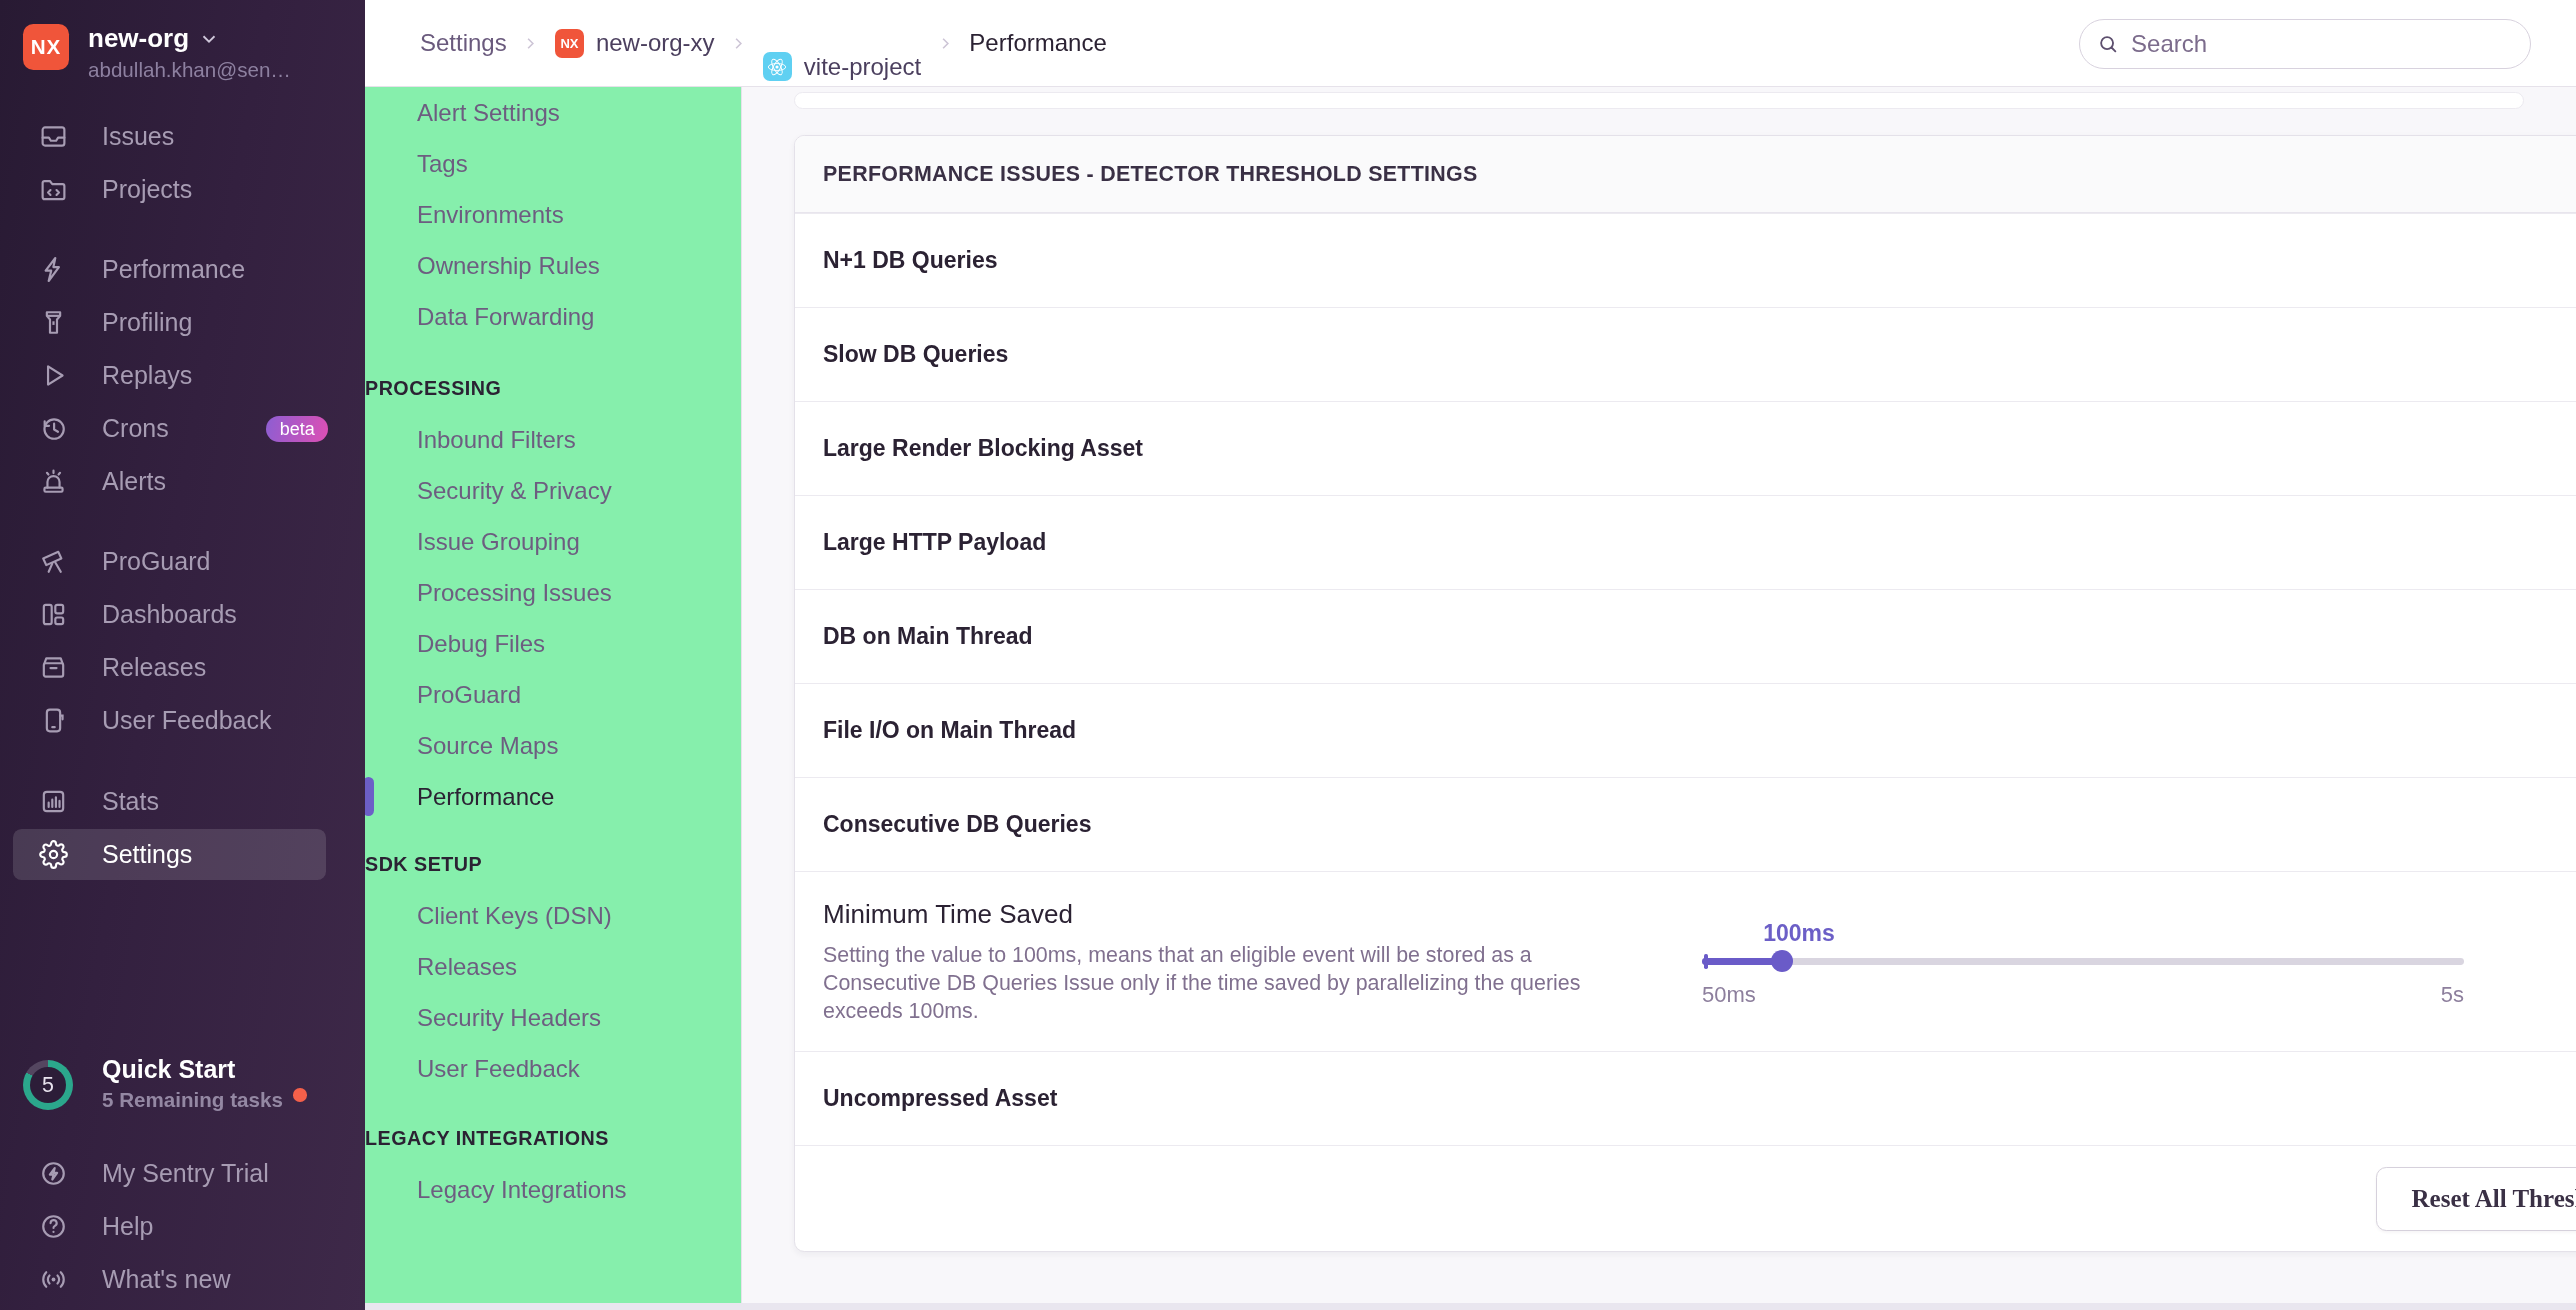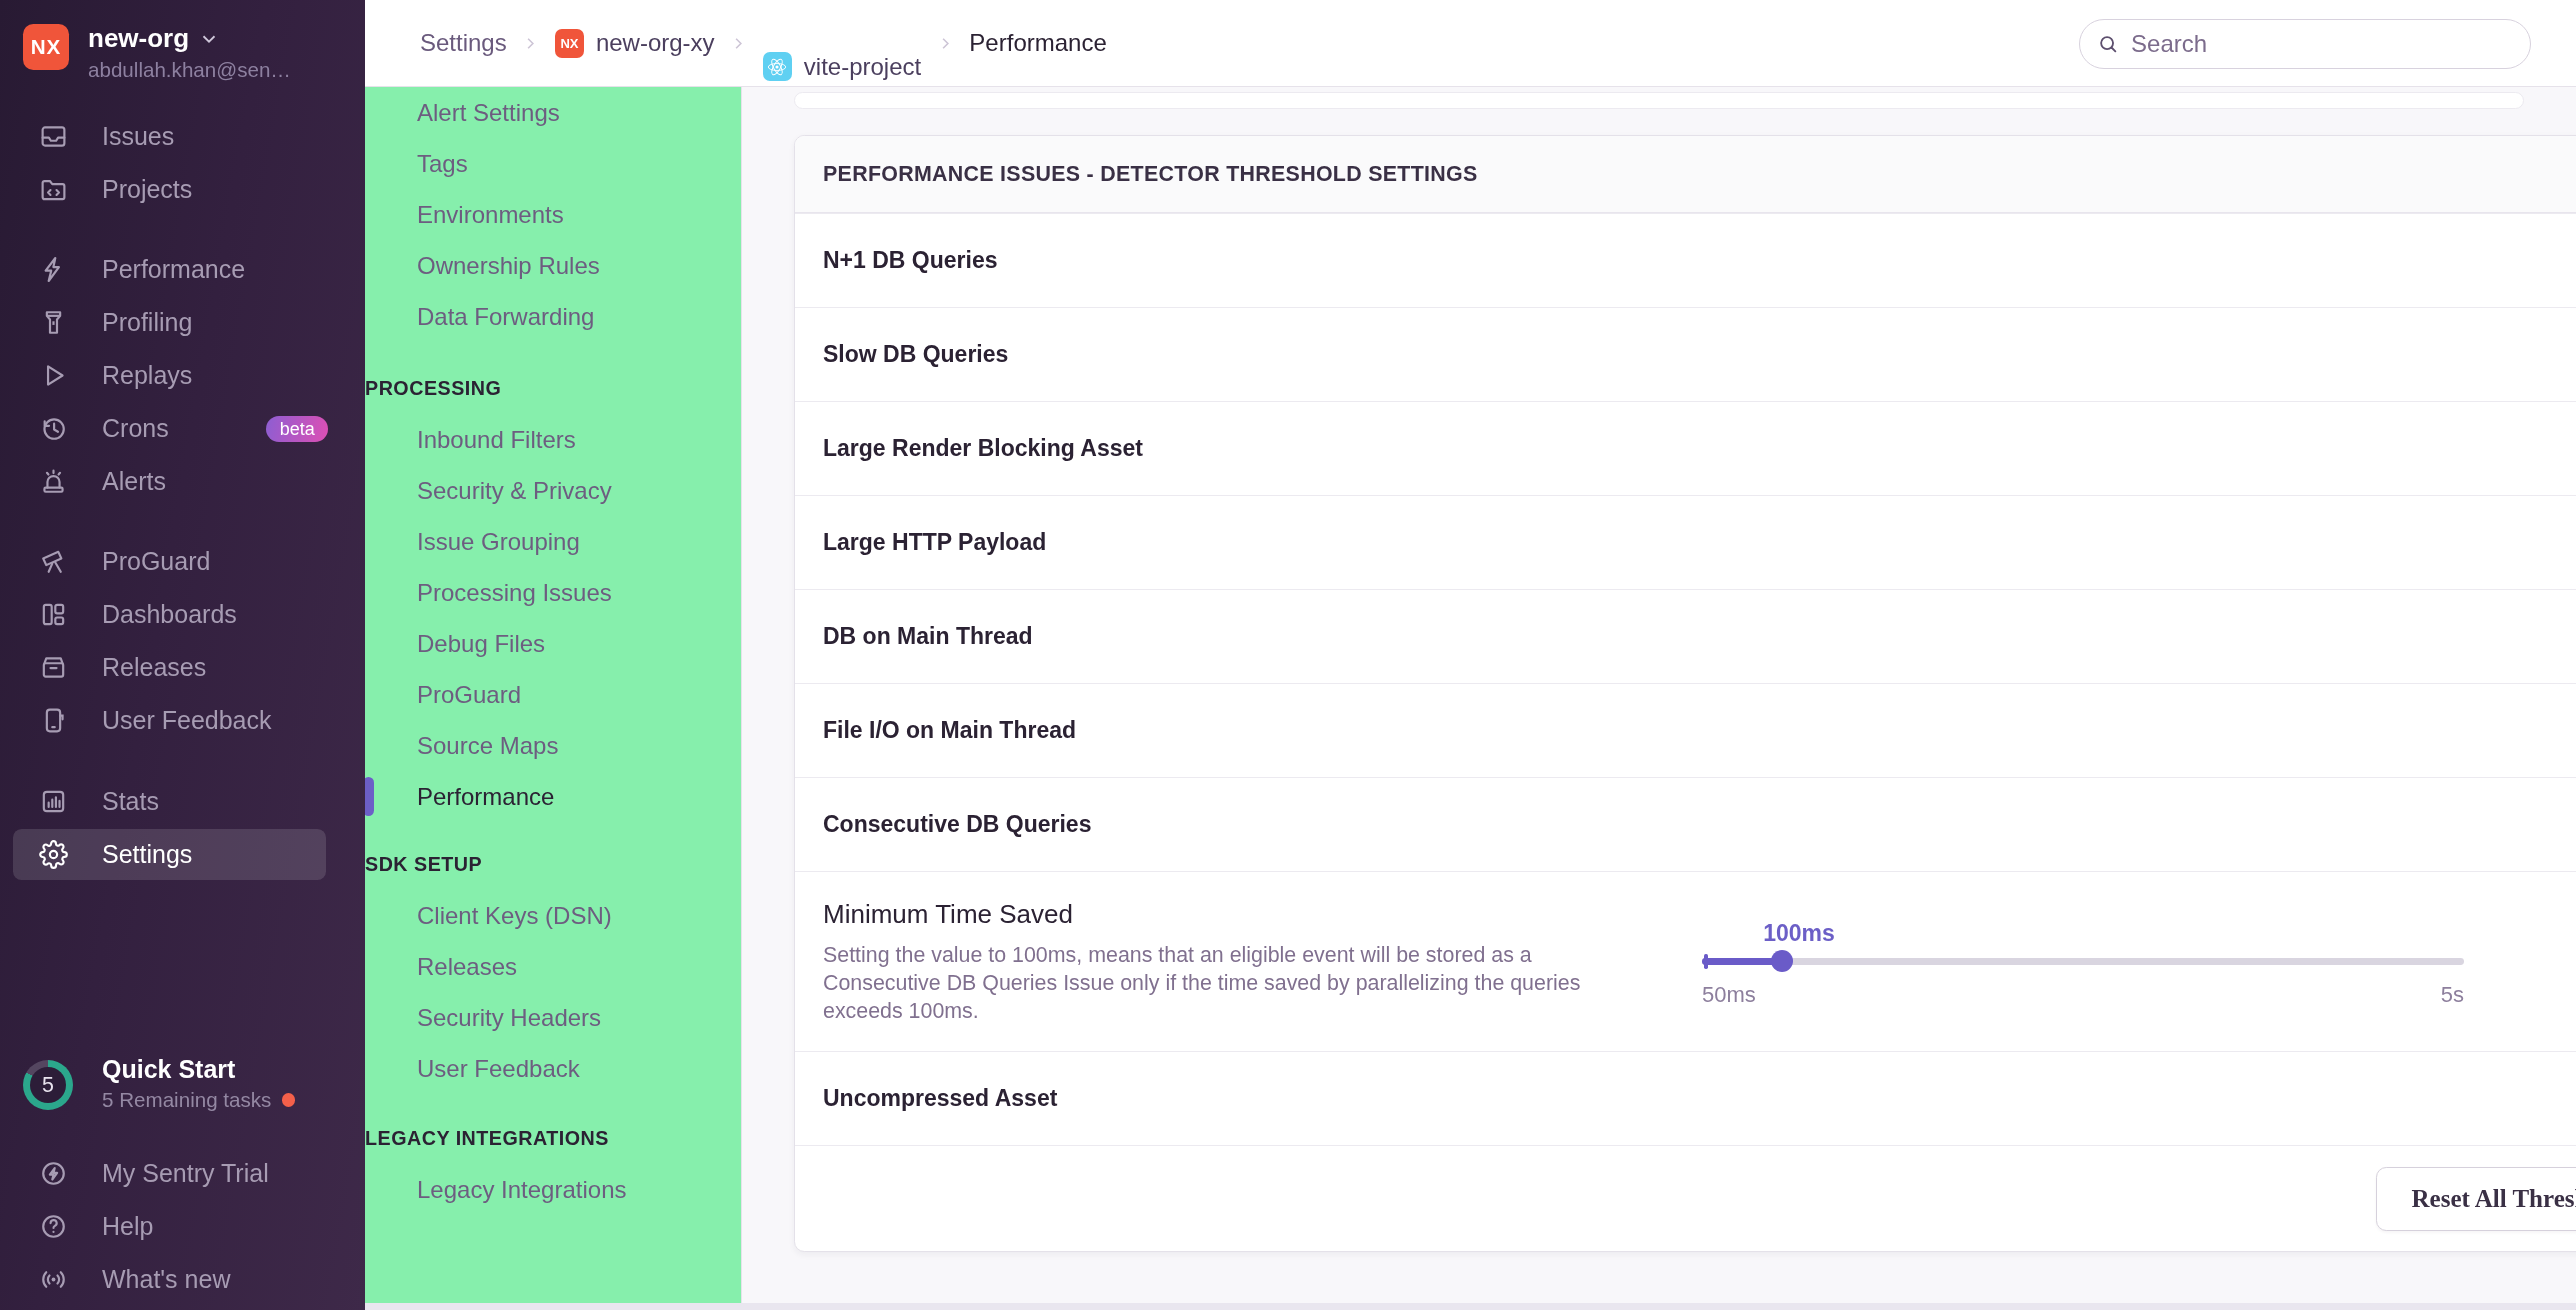--- a/index.html
+++ b/index.html
@@ -29,21 +29,21 @@
   .side-item.active .s-icon, .side-item.active .s-label { z-index:1; }
   .beta-badge { position:absolute; left:266px; top:13.7px; height:26px; padding:0 13.7px; border-radius:13px;
     background:linear-gradient(103deg,#8d5ed2,#dd4fb4); color:#fff; font-size:18px; line-height:26px; }
 
   .quickstart { position:absolute; left:0; top:1055px; width:365px; height:57px; cursor:pointer; }
   .qs-ring { position:absolute; left:23px; top:5.1px; width:50px; height:50px; border-radius:50%;
     background:conic-gradient(#2ba78c 0deg 300deg,#544660 300deg 360deg); display:flex; align-items:center; justify-content:center; }
   .qs-ring-hole { width:36px; height:36px; border-radius:50%; background:#2c1d38; color:#e9e4ef; font-size:21.4px;
     display:flex; align-items:center; justify-content:center; }
   .qs-title { position:absolute; left:102px; top:0px; font-size:25px; font-weight:bold; color:#ffffff; }
-  .qs-sub { position:absolute; left:102px; top:33px; font-size:20.6px; color:#9488a3; display:flex; align-items:center; gap:10.3px; }
+  .qs-sub { position:absolute; left:102px; top:33px; font-size:20.6px; color:#9488a3; display:flex; align-items:flex-start; gap:10.3px;font-weight:bold; }
   .qs-dot { width:13.7px; height:13.7px; border-radius:50%; background:#f4604a; display:inline-block; }
 
   
   .topbar { position:absolute; left:365px; top:0; width:2211px; height:87px; background:#ffffff;
     border-bottom:1.7px solid #e6e2ea; z-index:5; }
   .crumbs { position:absolute; left:55px; top:0; height:86px; display:flex; align-items:center; gap:14.6px; font-size:24px; }
   .crumb { display:flex; align-items:center; gap:12px; cursor:pointer; }
   .crumb-badge { width:29px; height:29px; border-radius:6.9px; display:flex; align-items:center; justify-content:center; }
   .crumb-badge.nx { background:#f0553a; color:#fff; font-size:13px; font-weight:bold; }
   .crumb-badge.react { background:#5fd0f2; }

